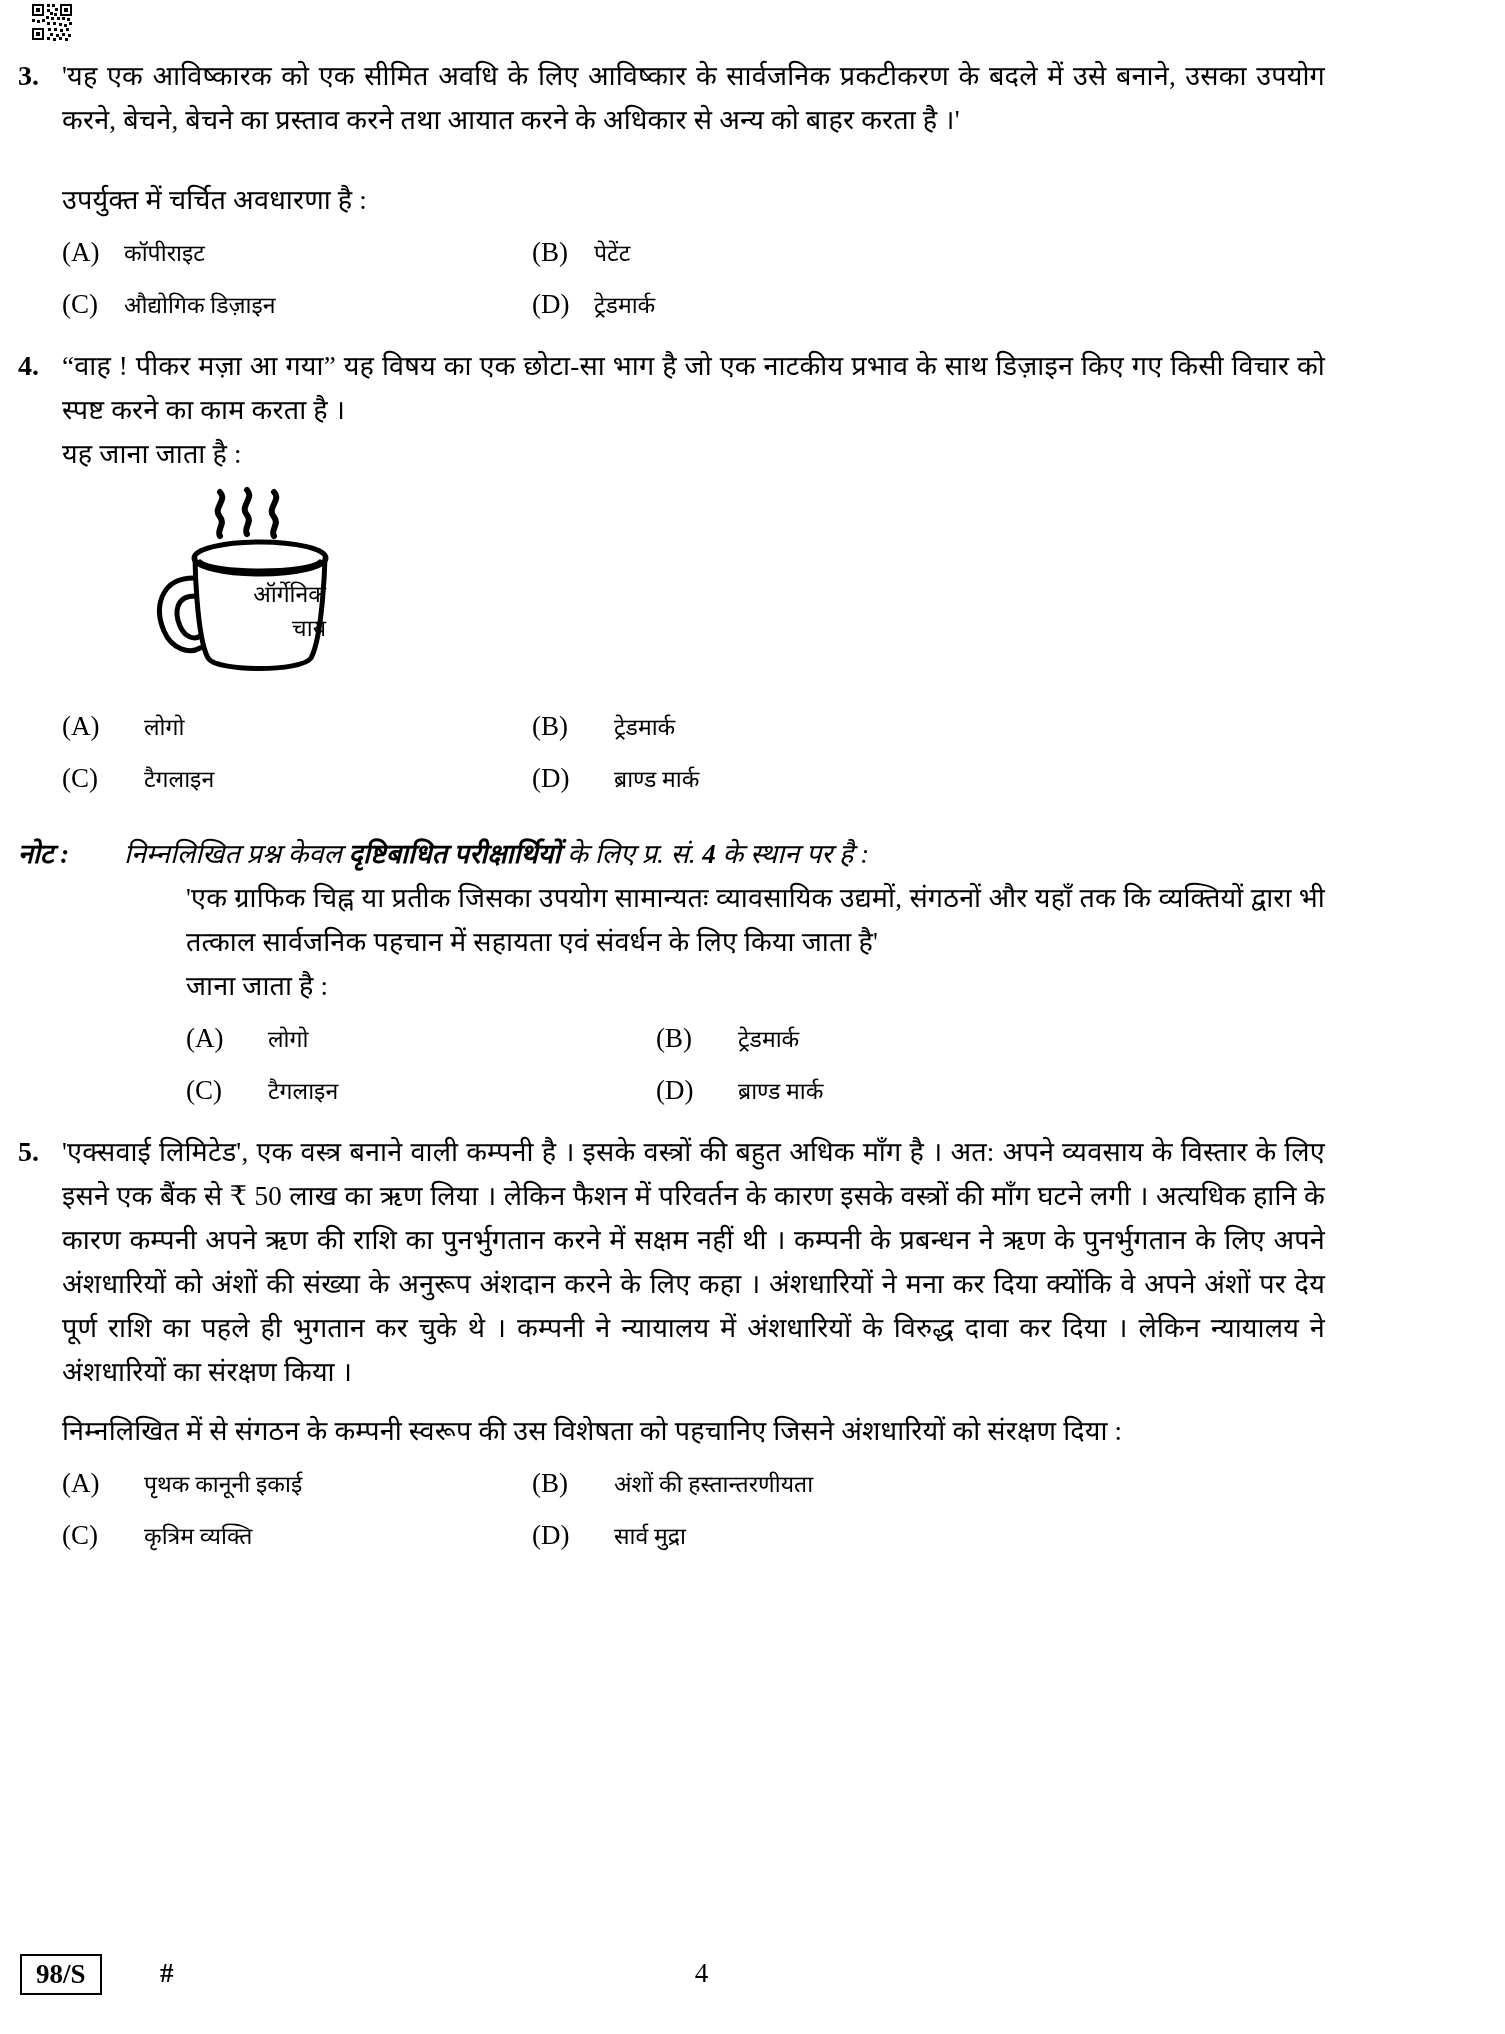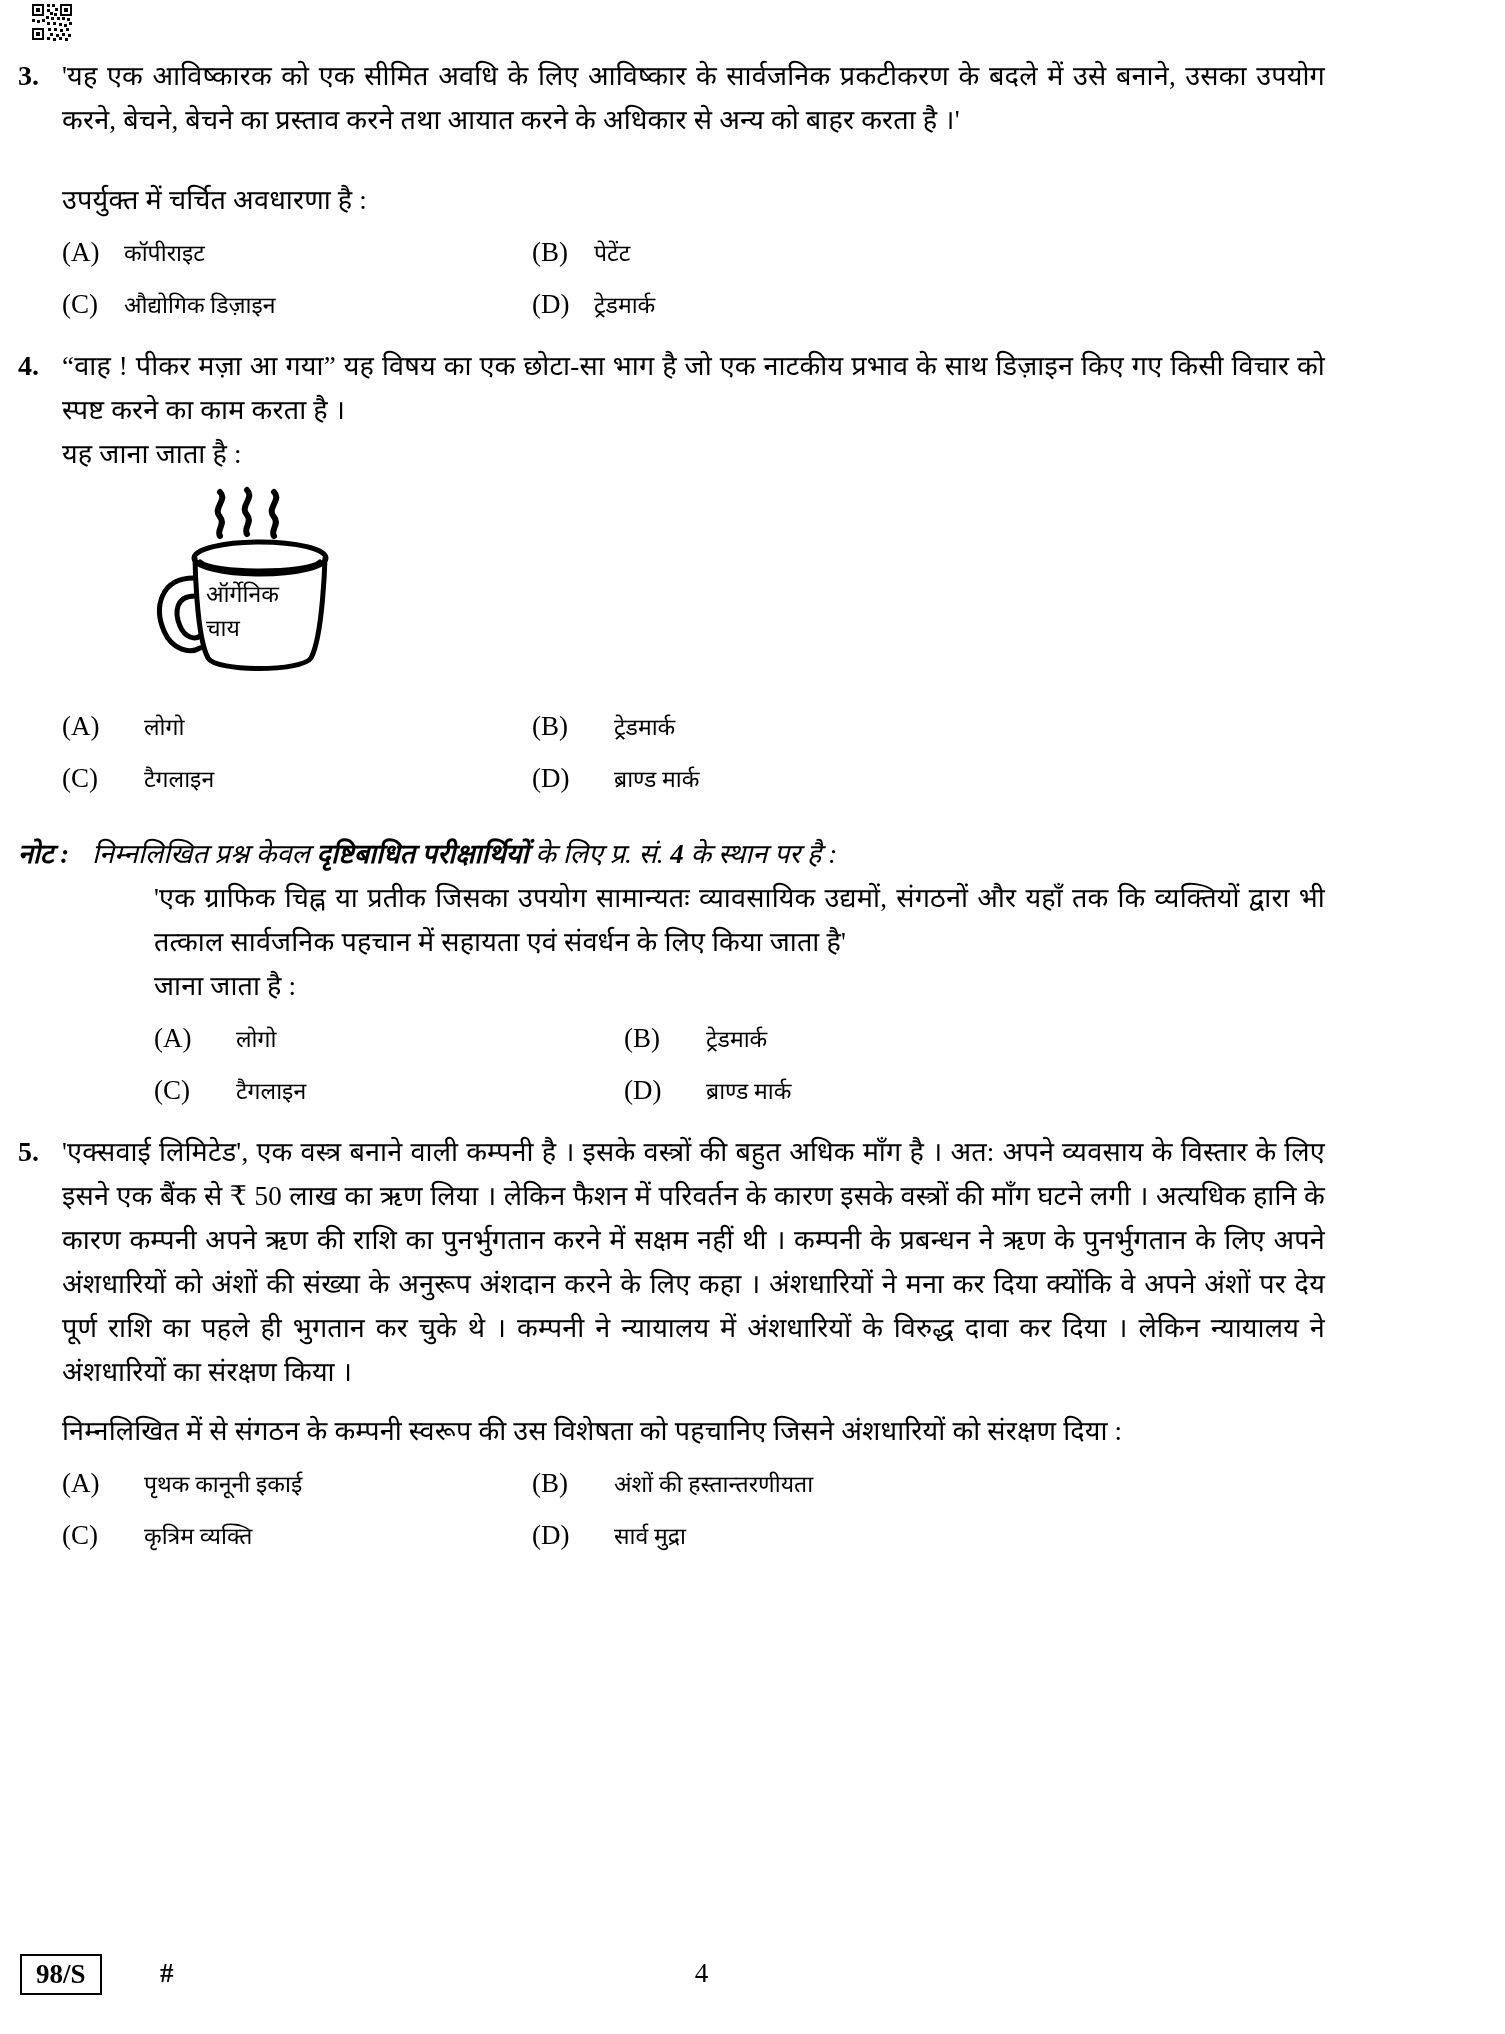--- a/index.html
+++ b/index.html
@@ -96,20 +96,21 @@
     font-size: 23px;
     line-height: 44px;
   }
 
   
   .noterow {
     display: flex;
     align-items: flex-start;
     margin-top: 14px;
     position: relative;
+    gap: 32px;
   }
   .notelbl {
     font-weight: bold;
     font-style: italic;
     font-size: 27px;
     line-height: 44px;
     padding-left: 18px;
     width: 92px;
     min-width: 92px;
     box-sizing: border-box;
@@ -135,21 +136,21 @@
     width: 230px;
     height: 210px;
     position: relative;
   }
   .figure svg { display: block; }
   .mugtxt {
     position: absolute;
     left: 56px;
     top: 92px;
     width: 120px;
-    text-align: left;
+    text-align: right;
     font-size: 23px;
     line-height: 34px;
     font-family: "Liberation Serif", serif;
   }
 
   
   .footer {
     position: absolute;
     left: 0;
     bottom: 34px;

